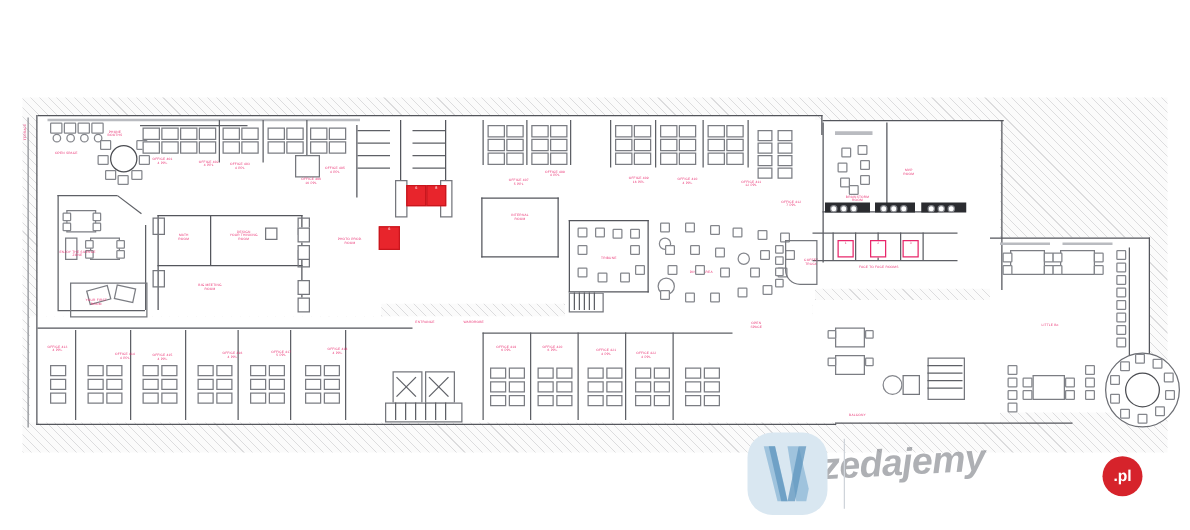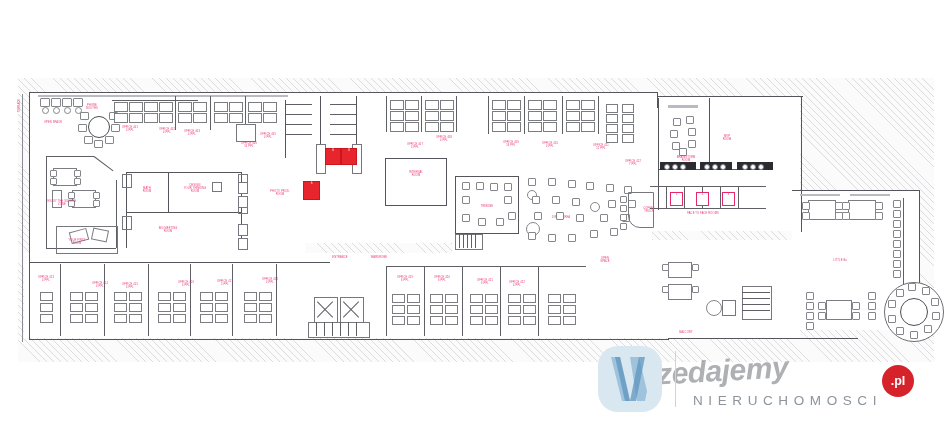--- a/index.html
+++ b/index.html
@@ -599,17 +599,16 @@
 
   <div id="logo">
     <svg class="mark" viewBox="0 0 66 68">
       <rect x="1" y="1" width="64" height="66" rx="20" fill="#d9e7f1"></rect>
       <path d="M14 12 L23 12 L31 46 L33 56 L25 56 Z" fill="#9fc3dd"></path>
       <path d="M33 12 L42 12 L50 46 L48 56 L40 56 Z" fill="#9fc3dd"></path>
       <path d="M23 12 L33 56 L28 56 L18 12 Z" fill="#5f96bd" opacity=".75"></path>
       <path d="M42 12 L33 56 L39 56 L48 12 Z" fill="#5f96bd" opacity=".75"></path>
     </svg>
     <div class="divider"></div>
-    <div class="sub">NIERUCHOMOSCI</div>
     <div class="pl">.pl</div>
   </div>
 
 </div>
 
 </body></html>

